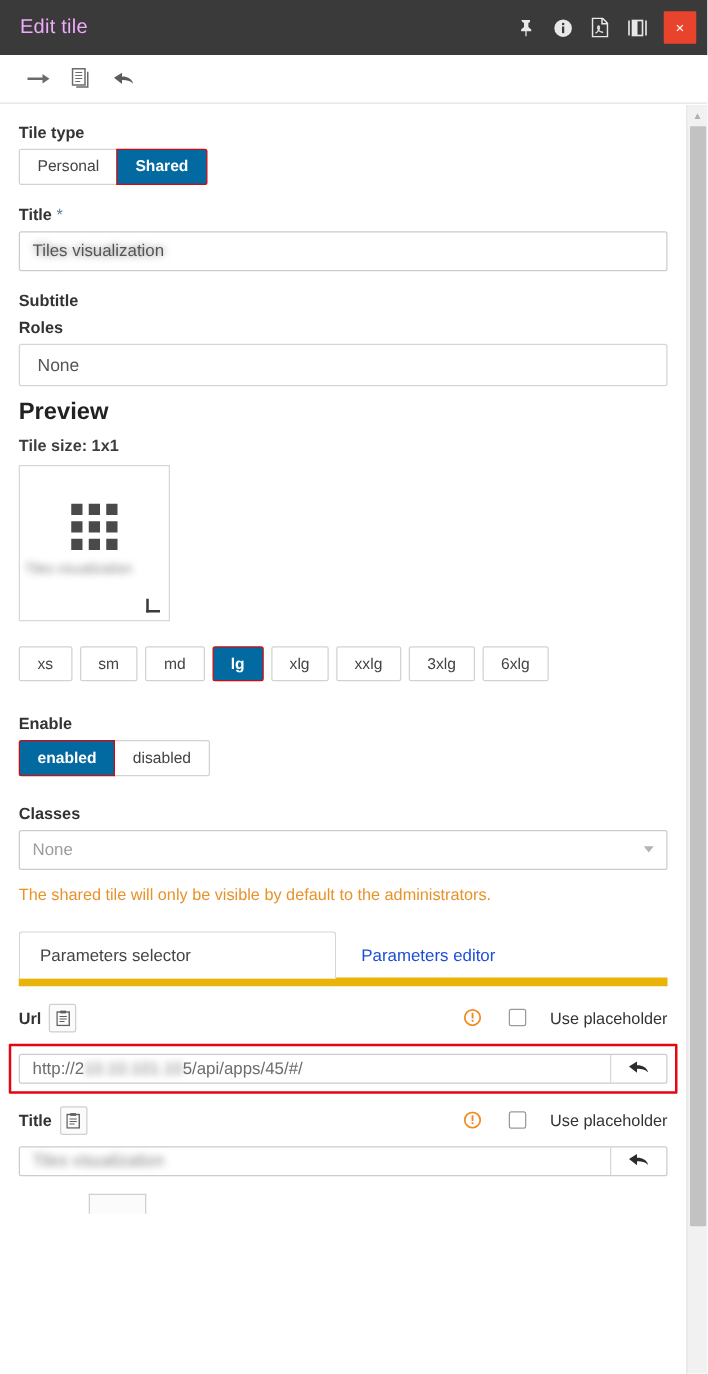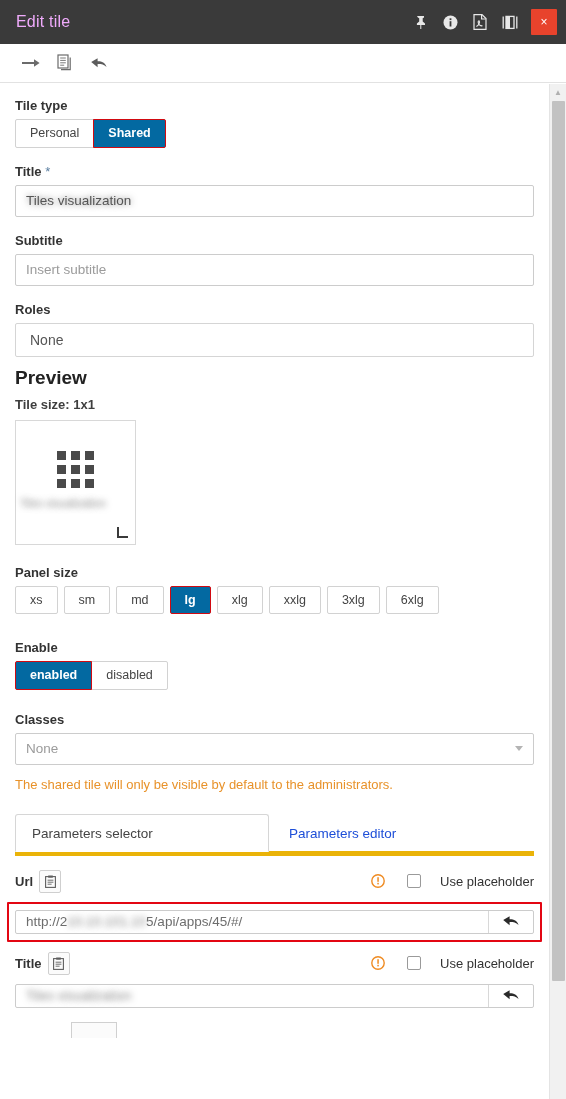--- a/index.html
+++ b/index.html
@@ -278,21 +278,21 @@
   .warn-text {
     color: #e8922a;
     font-size: 13px;
     margin: 2px 0 22px 0;
   }
 
   
   .tabs {
     display: flex;
     align-items: flex-end;
-    border-bottom: 5px solid #eab308;
+    border-bottom: 7px solid #eab308;
     margin-bottom: 14px;
     position: relative;
   }
   .tab {
     font-size: 13.5px;
     padding: 11px 16px 10px 16px;
     box-sizing: border-box;
   }
   .tab.active {
     border: 1px solid #d6d6d6;
@@ -457,23 +457,20 @@
 
     <div class="field-label">
       <span>Title</span>
       <span class="req-star">*</span>
     </div>
     <div class="txtbox">
       <span class="val blur-text">Tiles visualization</span>
     </div>
 
     <div class="field-label">Subtitle</div>
-    <div class="txtbox">
-      <span class="ph">Insert subtitle</span>
-    </div>
 
     <div class="field-label">Roles</div>
     <div class="rolebox">
       <span>None</span>
     </div>
 
     <h2 class="section">Preview</h2>
     <div class="tilesize">Tile size: 1x1</div>
     <div class="tile-preview">
       <div class="tile-grid">
@@ -486,21 +483,20 @@
             <i></i>
             <i></i>
             <i></i>
             <i></i>
           </div>
       </div>
       <div class="tile-caption blur-text">Tiles visualization</div>
       <div class="tile-resize"></div>
     </div>
 
-    <div class="field-label">Panel size</div>
     <div class="btn-group" style="gap:6px;margin-bottom:26px;">
       <div class="seg" style="border-radius:2px;margin-right:0;min-width:34px;text-align:center;">xs</div>
       <div class="seg" style="border-radius:2px;margin-right:0;min-width:34px;text-align:center;">sm</div>
       <div class="seg" style="border-radius:2px;margin-right:0;min-width:34px;text-align:center;">md</div>
       <div class="seg active" style="border-radius:2px;margin-right:0;min-width:34px;text-align:center;">lg</div>
       <div class="seg" style="border-radius:2px;margin-right:0;min-width:34px;text-align:center;">xlg</div>
       <div class="seg" style="border-radius:2px;margin-right:0;min-width:34px;text-align:center;">xxlg</div>
       <div class="seg" style="border-radius:2px;margin-right:0;min-width:34px;text-align:center;">3xlg</div>
       <div class="seg" style="border-radius:2px;margin-right:0;min-width:34px;text-align:center;">6xlg</div>
     </div>

